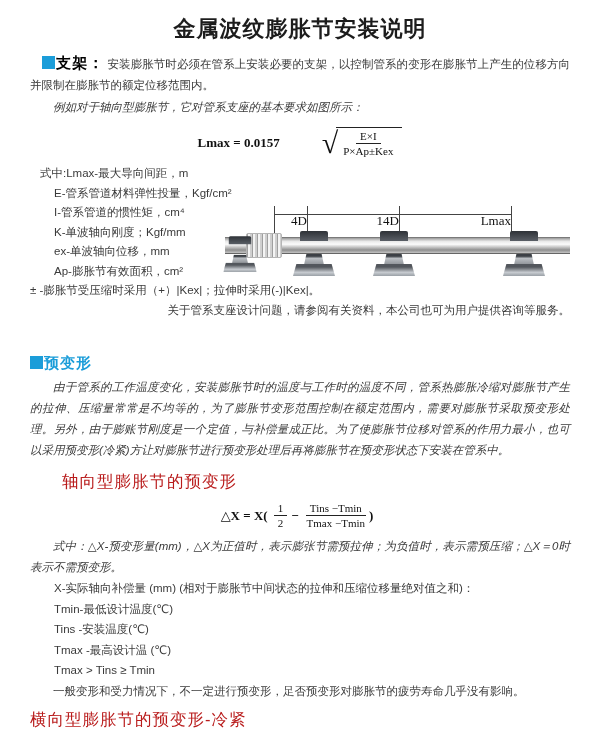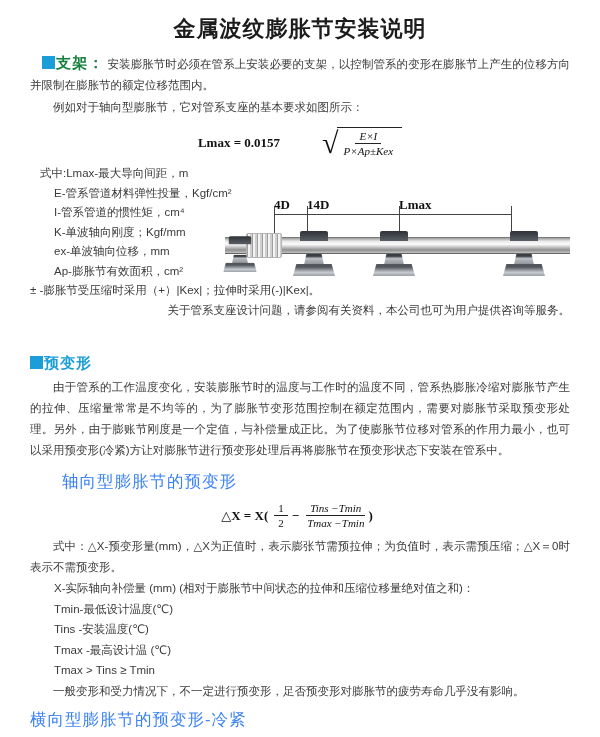--- a/index.html
+++ b/index.html
@@ -5,51 +5,51 @@
   html,body{margin:0;padding:0;background:#ffffff;}
   body{font-family:"Liberation Sans","DejaVu Sans",sans-serif;color:#3a3a3a;}
   .page{position:relative;width:600px;height:737px;box-sizing:border-box;
         padding:2px 30px 3px 30px;overflow:hidden;background:#fff;}
   h1.title{margin:12px 0 8px;text-align:center;font-size:22px;font-weight:bold;
            color:#1c1c1c;letter-spacing:1px;}
   .para{margin:0;font-size:11.5px;line-height:21px;text-align:justify;}
   .p-first{text-indent:12px;}
   .sec-marker{display:inline-block;width:13px;height:13px;background:#1b9dd9;
               vertical-align:-1px;margin-right:1px;}
-  .sec-head-inline{font-size:15px;font-weight:bold;color:#15803d;letter-spacing:1px;}
-  .indent1{text-indent:2em;}
+  .sec-head-inline{font-size:15px;font-weight:bold;color:#000000;letter-spacing:1px;}
+  .indent1{text-indent:2em;font-style:italic;}
   .example-line{margin-top:1px;}
 
   
   .formula{display:flex;justify-content:center;align-items:center;
            font-family:"Liberation Serif","DejaVu Serif",serif;color:#111;}
   .f1{margin:9px 0 6px 0;gap:36px;}
   .f-lhs{font-weight:bold;font-size:13px;margin-right:6px;}
   .sqrt{display:inline-flex;align-items:center;}
   .sqrt-sym{font-size:30px;line-height:26px;font-weight:400;margin-right:-2px;}
   .sqrt-body{border-top:1.4px solid #222;padding:1px 5px 0 3px;}
   .frac{display:inline-flex;flex-direction:column;text-align:center;
         font-size:11px;line-height:14px;vertical-align:middle;}
   .frac .fnum{border-bottom:1px solid #222;padding:0 4px;}
   .frac .fden{padding:0 4px;}
-  .it{font-style:italic;align-items:center;}
+  .it{align-items:center;}
   .f-op{font-weight:bold;font-size:13px;margin:0 4px;}
   .f2{margin:8px 0 6px 0;}
 
   
   .defs-wrap{position:relative;margin-top:4px;height:178px;}
   .def-line{font-size:11.5px;line-height:19.5px;white-space:nowrap;}
   .d0{margin-left:10px;}
   .d1,.d2,.d3,.d4,.d5,.d6{margin-left:24px;}
   .d7{}
   .d8{margin-left:16px;text-align:right;}
 
   .diagram{position:absolute;top:33px;right:0px;width:345px;height:104px;}
-  .dim-label{position:absolute;top:0;font-family:"Liberation Serif","DejaVu Serif",serif;
-             font-weight:bold;font-size:13px;color:#111;text-align:left;}
+  .dim-label{position:absolute;top:16px;font-family:"Liberation Serif","DejaVu Serif",serif;
+             font-weight:normal;font-size:13px;color:#111;text-align:right;}
   .dl1{left:49px;width:33px;}
   .dl2{left:82px;width:92px;}
   .dl3{left:174px;width:112px;}
   .dim-line{position:absolute;top:17px;left:49px;width:238px;border-top:1px solid #444;}
   .tick{position:absolute;top:9px;width:1px;height:31px;background:#444;}
   .tk1{left:49px;}.tk2{left:82px;}.tk3{left:174px;}.tk4{left:286px;}
   .pipe{position:absolute;left:0;top:40px;width:345px;height:15px;
         background:linear-gradient(to bottom,#9a9a9a 0%,#e9e9e9 22%,#fbfbfb 42%,#8f8f8f 80%,#c4c4c4 100%);
         border-top:1px solid #7a7a7a;border-bottom:1px solid #666;}
   .bellows{position:absolute;left:21px;top:36px;width:34px;height:23px;
@@ -64,21 +64,21 @@
          background:linear-gradient(#2e3237,#5a5f66);border-radius:2px 2px 0 0;}
   .ped{position:absolute;left:12px;top:26px;width:20px;height:11px;
        background:linear-gradient(#3c4046 0 20%,#babec3 40%,#8d9196);
        clip-path:polygon(12% 0,88% 0,100% 100%,0 100%);}
   .pbase{position:absolute;left:1px;top:36px;width:42px;height:12px;
        background:linear-gradient(#53575d 0 25%,#c7cbd0 70%,#9aa0a6);
        clip-path:polygon(8% 0,92% 0,100% 100%,0 100%);}
 
   h2.sec2{margin:12px 0 4px;font-size:15px;font-weight:bold;color:#1b9dd9;letter-spacing:1px;}
   h3.sub{margin:10px 0 4px 32px;font-size:16.5px;font-weight:normal;
-         color:#3b82f6;letter-spacing:1px;}
+         color:#b91c1c;letter-spacing:1px;}
   h3.sub2{margin:8px 0 2px 0;}
   .note-line{font-size:11.5px;line-height:20.5px;margin-left:24px;white-space:nowrap;}
   .gen-line{margin-left:0;text-indent:2em;}
 </style>
 </head>
 <body>
 
 <div class="page">
 
   <h1 class="title">金属波纹膨胀节安装说明</h1>

